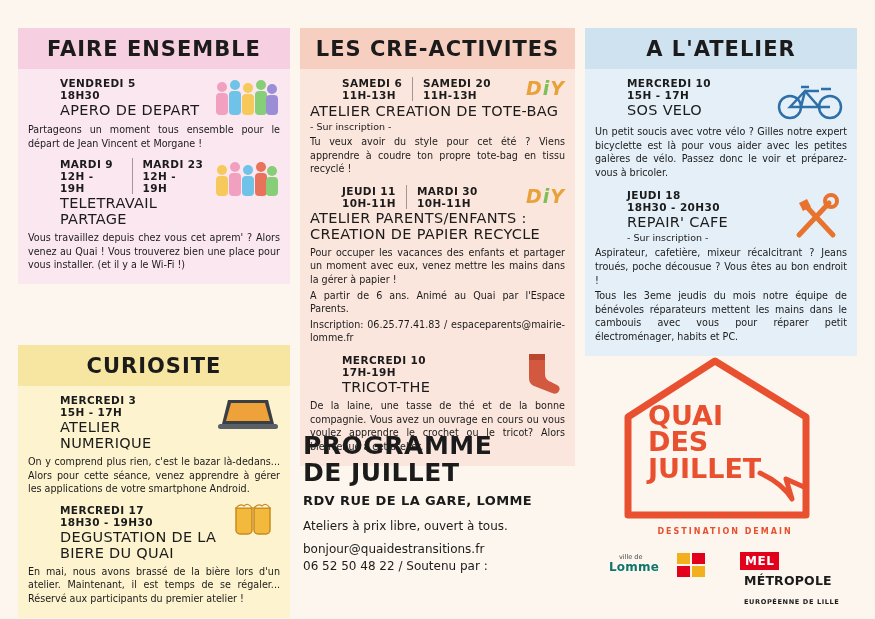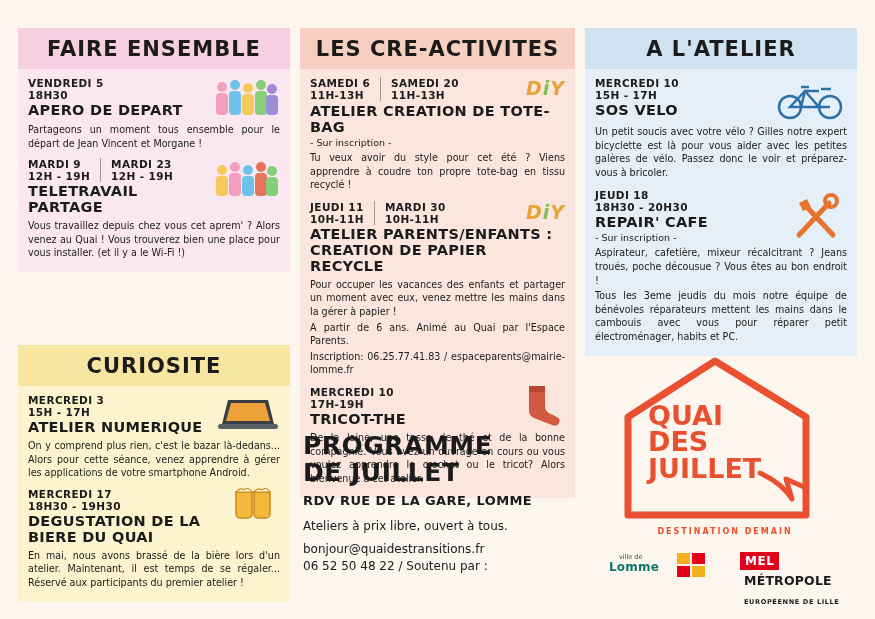--- a/index.html
+++ b/index.html
@@ -35,32 +35,32 @@
   .blue .panel-head{background:#cfe2ef;}
   .blue .panel-body{background:#e4eff7;}
 
   .date{
     font-weight:bold;font-size:10.5px;letter-spacing:.4px;margin-top:8px;
     text-transform:uppercase;
   }
   .date:first-child{margin-top:0;}
   .time{font-weight:bold;font-size:10.5px;letter-spacing:.4px;}
   .evt-title{
-    font-weight:bold;font-size:14.5px;letter-spacing:.3px;margin-top:1px;margin-bottom:4px;
+    font-weight:normal;font-size:14.5px;letter-spacing:.3px;margin-top:1px;margin-bottom:4px;
     text-transform:uppercase;
   }
   .evt-sub{font-size:9.5px;margin:-2px 0 3px 0;}
   .evt-text{font-size:9.6px;line-height:1.42;text-align:justify;margin:0 0 2px 0;}
 
   .two-col{display:flex;gap:0;}
   .two-col .c{padding-right:10px;border-right:1px solid rgba(0,0,0,.35);margin-right:10px;}
   .two-col .c:last-child{border-right:none;padding-right:0;margin-right:0;}
 
   .row{display:flex;align-items:flex-start;justify-content:space-between;}
-  .row .txt{flex:1;}
+  .row .txt{flex:1;margin-left:32px;}
   .row .art{flex:0 0 auto;margin-left:6px;}
 
   
   .prog-title{
     font-weight:bold;font-size:25px;line-height:1.08;letter-spacing:.5px;
   }
   .prog-sub{font-weight:bold;font-size:13px;letter-spacing:.4px;margin-top:7px;}
   .prog-line{font-size:12px;margin-top:11px;}
   .prog-line2{font-size:12px;margin-top:9px;}
   .prog-line3{font-size:12px;margin-top:3px;}

